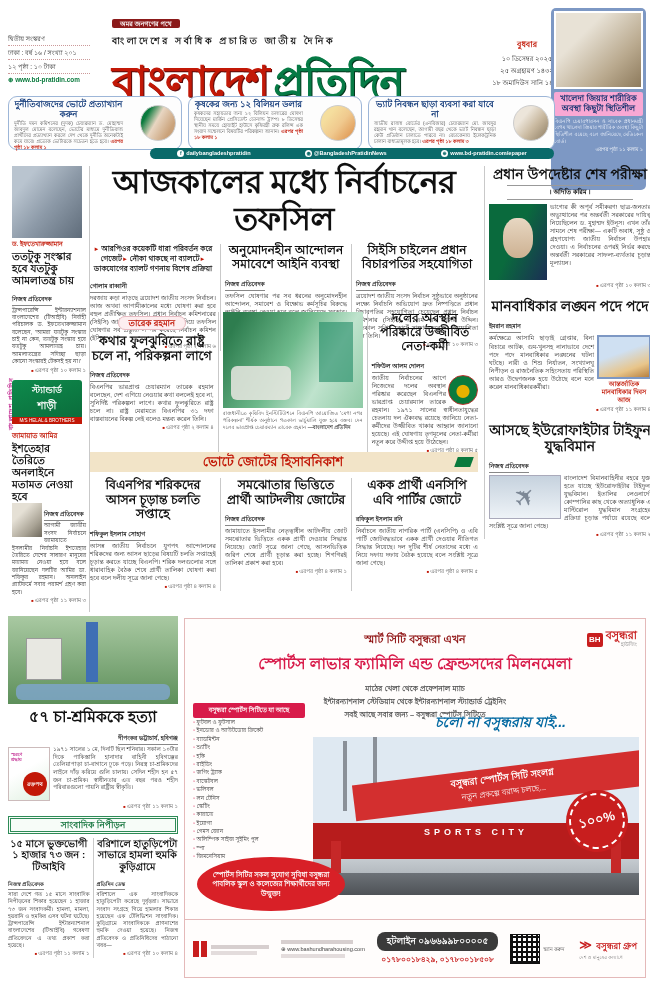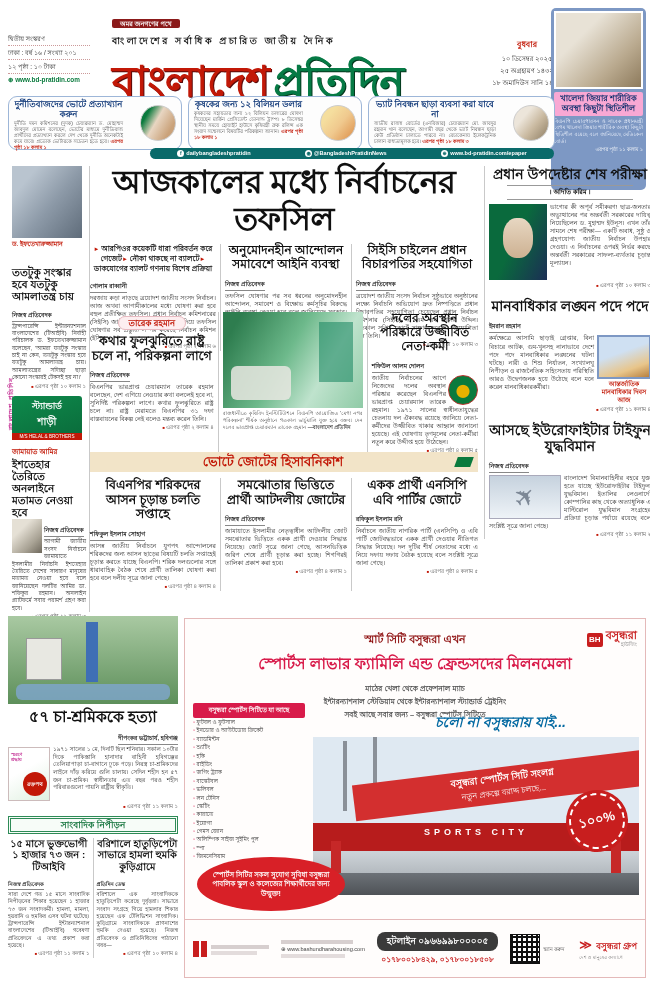--- a/index.html
+++ b/index.html
@@ -91,21 +91,21 @@
 
   <div class="abs socbar" style="left:150px;top:148px;width:404px;height:11px;">
     <span><span class="ic">f</span><span>dailybangladeshpratidin</span></span>
     <span><span class="ic">◉</span><span>@BangladeshPratidinNews</span></span>
     <span><span class="ic">⊕</span><span>www.bd-pratidin.com/epaper</span></span>
   </div>
 
   <div class="abs colrule" style="left:12px;top:166px;width:74px;height:446px;padding-right:3px;">
     <div style="width:70px;height:72px;background:linear-gradient(130deg,#b9c4cf 20%,#8d9aa8 55%,#5f6c7a);"></div>
     <div style="font-size:6.2px;font-weight:bold;color:#c21807;margin-top:1px;">ড. ইফতেখারুজ্জামান</div>
-    <div class="hl" style="font-size:10.5px;text-align:left;margin-top:16px;">ততটুকু সংস্কার হবে যতটুকু আমলাতন্ত্র চায়</div>
+    <div class="hl" style="font-size:10.5px;text-align:left;margin-top:0;">ততটুকু সংস্কার হবে যতটুকু আমলাতন্ত্র চায়</div>
     <div class="byline">নিজস্ব প্রতিবেদক</div>
     <div class="bodytxt" style="font-size:5.6px;">ট্রান্সপারেন্সি ইন্টারন্যাশনাল বাংলাদেশের (টিআইবি) নির্বাহী পরিচালক ড. ইফতেখারুজ্জামান বলেছেন, 'আমরা যতটুকু সংস্কার চাই না কেন, ততটুকু সংস্কার হবে যতটুকু আমলাতন্ত্র চায়। আমলাতন্ত্রের সদিচ্ছা ছাড়া কোনো সংস্কারই টেকসই হয় না।'</div>
     <div class="note">এরপর পৃষ্ঠা ১০ কলাম ১</div>
 
     <div style="margin-top:5px;width:70px;height:44px;background:linear-gradient(160deg,#0e8a4c,#0a6a3a);border-radius:3px;color:#fff;text-align:center;padding-top:3px;box-sizing:border-box;">
       <div style="font-size:9px;font-weight:bold;">স্ট্যান্ডার্ড</div>
       <div style="font-size:10px;font-weight:bold;">শাড়ী</div>
       <div style="background:#c21807;font-size:4.6px;margin-top:2px;padding:1px 0;">M/S HELAL &amp; BROTHERS</div>
     </div>
 
@@ -304,21 +304,21 @@
 
     <div class="abs" style="left:250px;top:92px;width:200px;text-align:left;color:#0369a1;font-weight:bold;font-style:italic;font-size:14px;">চলো না বসুন্ধরায় যাই...</div>
 
     <div class="abs" style="left:128px;top:118px;width:326px;height:158px;overflow:hidden;background:linear-gradient(#dfe9f2 55%,#c9cfd4 75%,#9aa0a6);">
       <div style="position:absolute;left:30px;top:4px;width:4px;height:70px;background:#8a9098;"></div>
       <div style="position:absolute;left:60px;top:0;width:4px;height:74px;background:#8a9098;"></div>
       <div style="position:absolute;left:40px;top:30px;width:300px;height:36px;background:#d32f2f;transform:rotate(-7deg);color:#fff;text-align:center;padding-top:4px;box-sizing:border-box;">
         <div style="font-size:9.5px;font-weight:bold;">বসুন্ধরা স্পোর্টস সিটি সংলগ্ন</div>
         <div style="font-size:8px;">নতুন প্রকল্পে বরাদ্দ চলছে...</div>
       </div>
-      <div style="position:absolute;left:0;top:86px;width:326px;height:28px;background:#b71c1c;color:#fff;font-weight:bold;letter-spacing:4px;font-size:9px;text-align:center;line-height:18px;">SPORTS CITY</div>
+      <div style="position:absolute;left:0;top:86px;width:326px;height:36px;background:#b71c1c;color:#fff;font-weight:bold;letter-spacing:4px;font-size:9px;text-align:center;line-height:18px;">SPORTS CITY</div>
       <div style="position:absolute;left:18px;top:104px;width:10px;height:44px;background:#c62828;"></div>
       <div style="position:absolute;right:18px;top:104px;width:10px;height:44px;background:#c62828;"></div>
       <div style="position:absolute;left:0;bottom:0;width:326px;height:22px;background:linear-gradient(#6d7278,#4e5257);"></div>
       <div style="position:absolute;right:14px;top:56px;width:52px;height:52px;border-radius:50%;background:#c81e1e;border:2px dashed #fff;box-shadow:0 0 0 3px #c81e1e;transform:rotate(-14deg);color:#fff;font-weight:bold;font-size:13px;text-align:center;line-height:50px;">১০০%</div>
     </div>
 
     <div class="abs" style="left:12px;top:238px;width:148px;height:54px;background:#d82027;border-radius:50%;color:#fff;font-size:7px;font-weight:bold;text-align:center;display:flex;align-items:center;padding:4px 10px;box-sizing:border-box;line-height:1.3;">স্পোর্টস সিটির সকল সুযোগ সুবিধা বসুন্ধরা পাবলিক স্কুল ও কলেজের শিক্ষার্থীদের জন্য উন্মুক্ত!</div>
 
     <div class="abs" style="left:0;bottom:0;width:100%;height:58px;border-top:1px solid #e4b9b9;display:flex;align-items:center;justify-content:space-between;padding:0 8px;box-sizing:border-box;">
       <div style="display:flex;align-items:center;gap:4px;">

